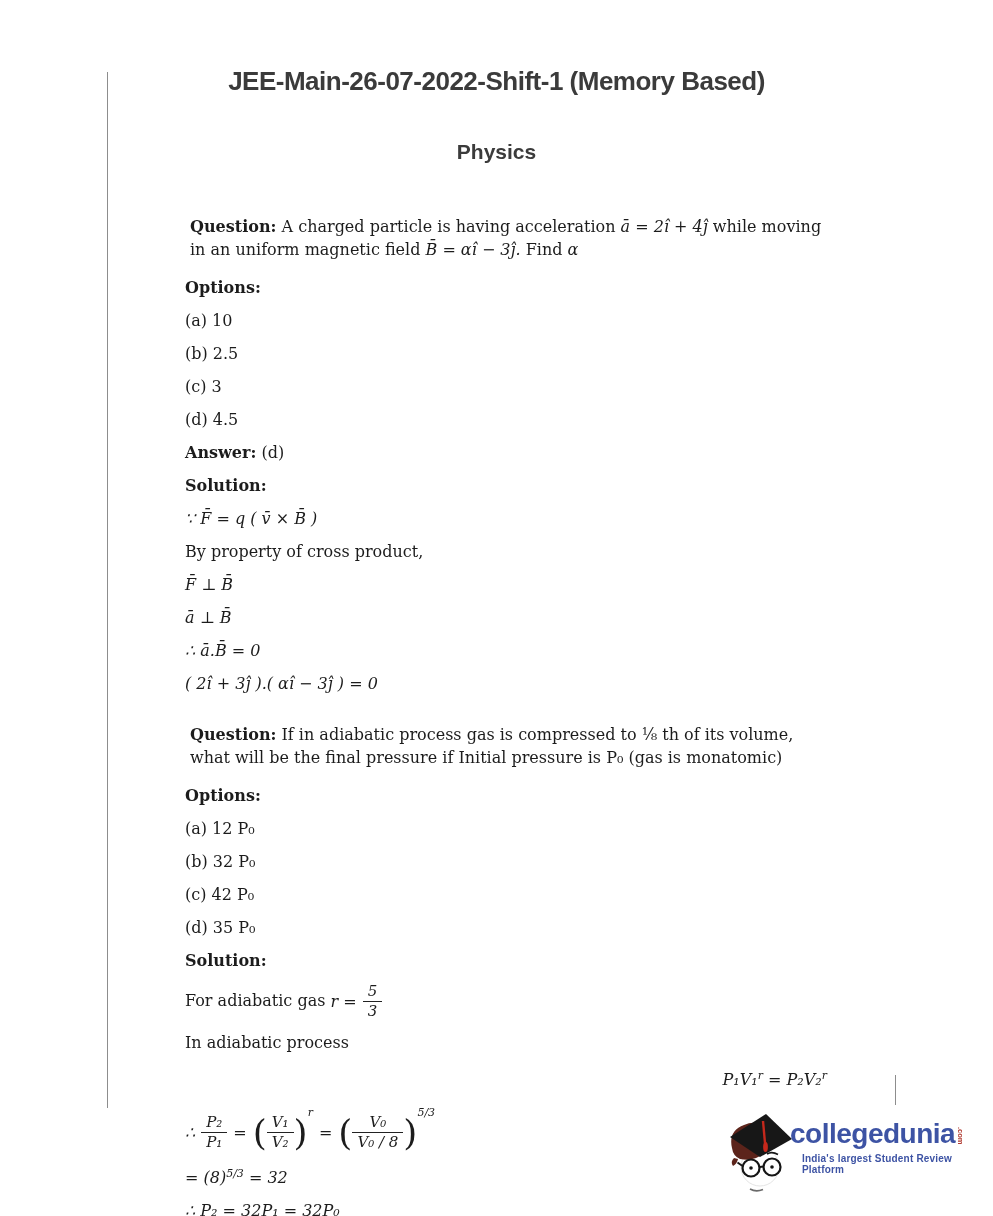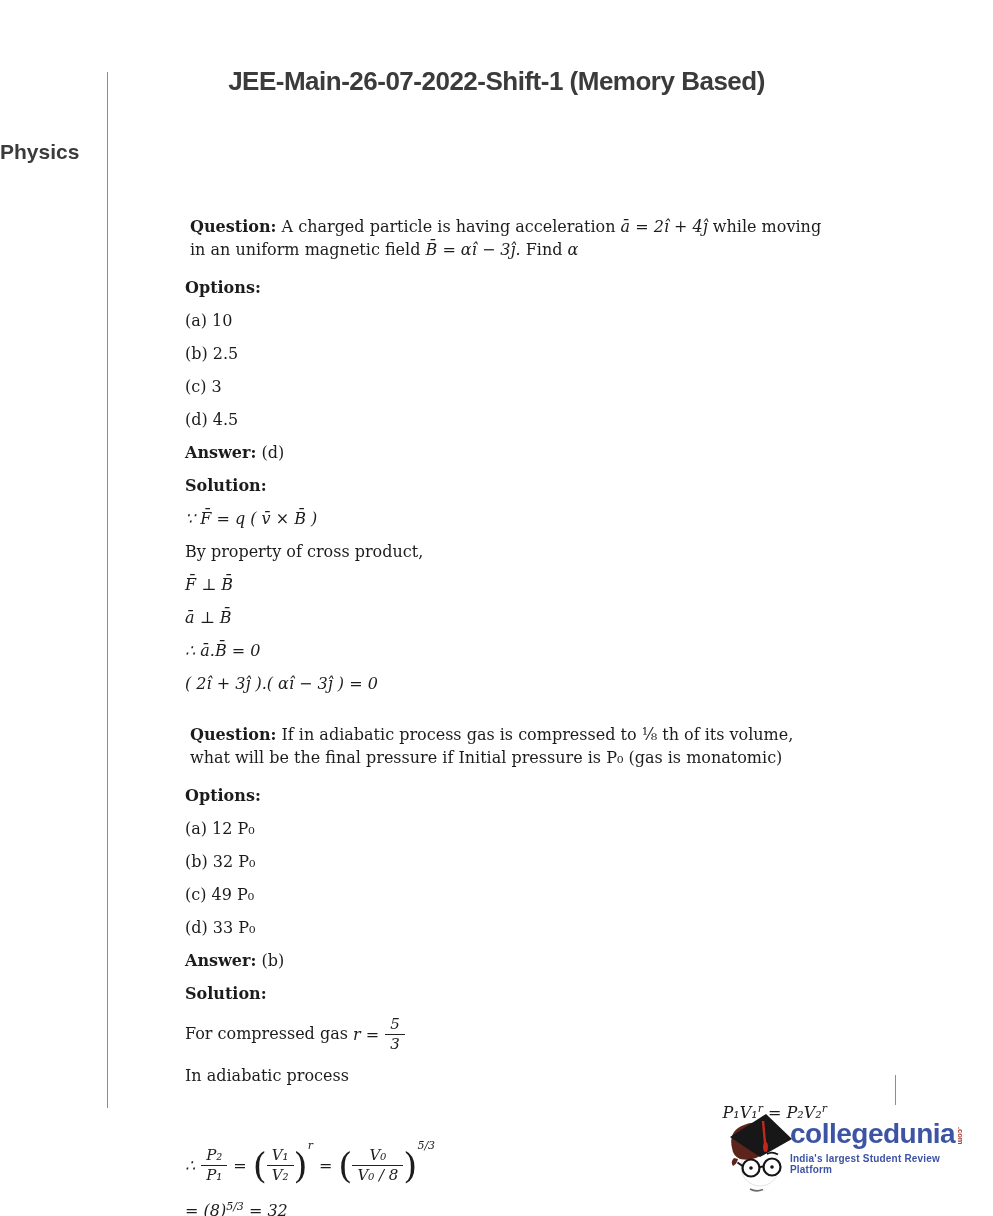--- a/index.html
+++ b/index.html
@@ -17,21 +17,21 @@
   }
   .doc-title {
     position: absolute; top: 66px; left: 0; width: 100%;
     text-align: center; margin: 0;
     font-family: "Liberation Sans", sans-serif;
     font-size: 26px; font-weight: 800; letter-spacing: -0.5px;
     color: #3b3b3b;
   }
   .subject {
     position: absolute; top: 140px; left: 0; width: 100%;
-    margin: 0;
+    text-align: center; margin: 0;
     font-family: "Liberation Sans", sans-serif;
     font-size: 21px; font-weight: 800;
     color: #3b3b3b;
   }
   .content {
     position: absolute; left: 175px; top: 200px; width: 662px;
     font-size: 16px; line-height: 23px;
   }
   .para { margin: 15px; }
   .lbl { font-weight: bold; }
@@ -111,27 +111,26 @@
   <div class="line math-line mt8"><span class="math">F̄ ⊥ B̄</span></div>
   <div class="line math-line mt8"><span class="math">ā ⊥ B̄</span></div>
   <div class="line math-line mt8"><span class="math">∴ ā.B̄ = 0</span></div>
   <div class="line math-line mt6"><span class="math">( 2î + 3ĵ ).( αî − 3ĵ ) = 0</span></div>
 
   <p class="para mt28"><b class="lbl">Question:</b> <span>If in adiabatic process gas is compressed to ⅛ th of its volume, what will be the final pressure if Initial pressure is P₀ (gas is monatomic)</span></p>
 
   <div class="line"><b class="lbl">Options:</b></div>
   <div class="line">(a) 12 P₀</div>
   <div class="line">(b) 32 P₀</div>
-  <div class="line">(c) 49 P₀</div>
-  <div class="line">(d) 33 P₀</div>
+  <div class="line">(c) 42 P₀</div>
+  <div class="line">(d) 35 P₀</div>
 
-  <div class="line"><b class="lbl">Answer:</b> <span>(b)</span></div>
   <div class="line"><b class="lbl">Solution:</b></div>
 
-  <div class="line math-line mt10"><span>For compressed gas </span><span class="math mid">r =</span><span class="sp"></span><span class="frac"><span class="num math">5</span><span class="den math">3</span></span></div>
+  <div class="line math-line mt10"><span>For adiabatic gas </span><span class="math mid">r =</span><span class="sp"></span><span class="frac"><span class="num math">5</span><span class="den math">3</span></span></div>
 
   <div class="line mt8">In adiabatic process</div>
 
   <div class="line math-line mt4"><span class="math">P₁V₁</span><sup class="sup">r</sup><span class="math"> = P₂V₂</span><sup class="sup">r</sup></div>
 
   <div class="line math-line mt10">
     <span class="math mid">∴</span><span class="sp"></span><span class="frac"><span class="num math">P₂</span><span class="den math">P₁</span></span><span class="sp"></span><span class="math mid">=</span><span class="sp"></span><span class="pgroup"><span class="bigp">(</span><span class="frac"><span class="num math">V₁</span><span class="den math">V₂</span></span><span class="bigp">)</span><sup class="exp-hi">r</sup></span><span class="sp"></span><span class="math mid">=</span><span class="sp"></span><span class="pgroup"><span class="bigp">(</span><span class="frac"><span class="num math">V₀</span><span class="den math">V₀ / 8</span></span><span class="bigp">)</span><sup class="exp-hi">5/3</sup></span>
   </div>
 
   <div class="line math-line mt10"><span class="math">= (8)</span><sup class="sup">5/3</sup><span class="math"> = 32</span></div>
@@ -163,15 +162,15 @@
     <circle cx="46" cy="61" r="1.8" fill="#151515"></circle>
 
     <path d="M41,48 Q46,45 52,48.5" fill="none" stroke="#151515" stroke-width="1.6"></path>
 
     <path d="M24,83 Q30,86.5 37,83.5" fill="none" stroke="#6a6a6a" stroke-width="1.6"></path>
   </svg>
   <div class="logo-text">
     <div class="brand-row">
       <span class="brand" style="color: rgb(61, 83, 164);">collegedunia</span><span class="tld" style="color: rgb(176, 58, 48);">.com</span>
     </div>
-    <div class="tagline" style="color: rgb(61, 83, 164);">India's largest Student Review Platform</div>
+    <div class="tagline" style="color: rgb(61, 83, 164); margin-left: 12px;">India's largest Student Review Platform</div>
   </div>
 </div>
 
 </body></html>

